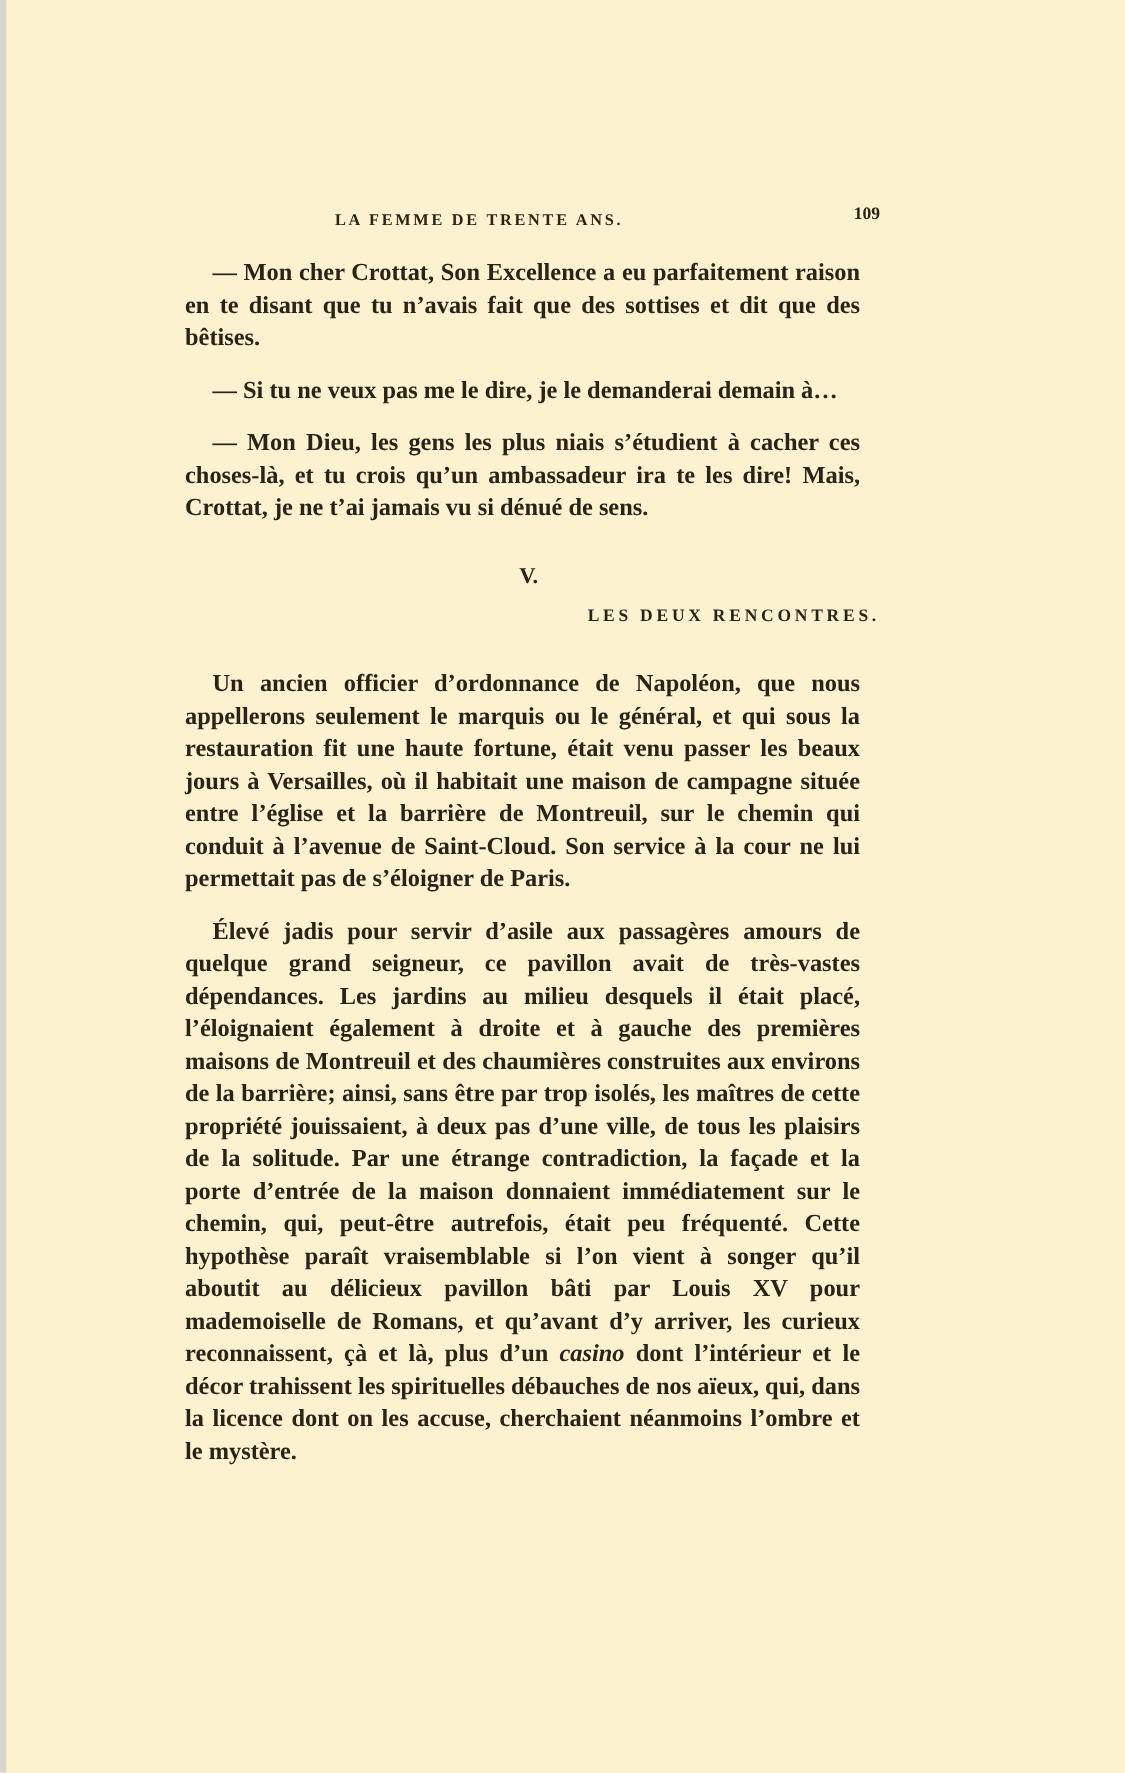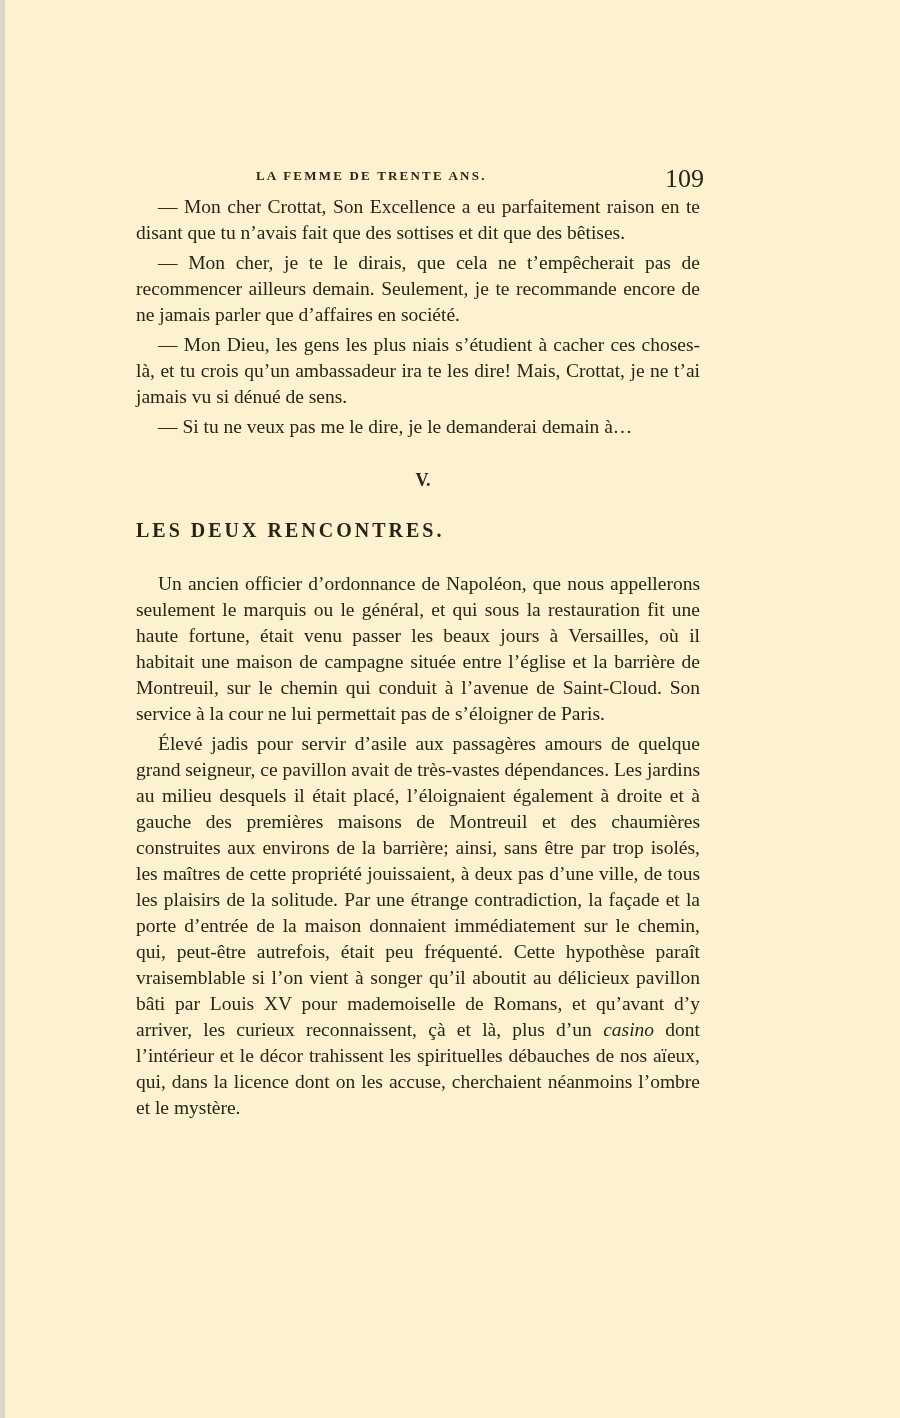--- a/index.html
+++ b/index.html
@@ -31,58 +31,59 @@
     }
     .running-head {
       position: relative;
       height: 26px;
       font-size: 15px;
       letter-spacing: 2px;
       font-weight: bold;
     }
     .running-head .title {
       position: absolute;
-      left: 124px;
+      left: 136px;
       top: 4px;
       font-size: 13px;
       letter-spacing: 2.2px;
     }
     .running-head .folio {
       position: absolute;
       right: 0;
       top: 0;
-      font-size: 26px;
-      font-weight: normal;
+      font-size: 14px;
+      font-weight: bold;
       letter-spacing: 0;
     }
     .text p {
-      margin: 4px;
+      margin: 16px;
       font-size: 19.5px;
       line-height: 26px;
       text-align: justify;
       text-indent: 22px;
+      font-weight: bold;
     }
     .text p.dialogue-block {
       text-indent: 22px;
     }
     .section-number {
       text-align: center;
       font-size: 18px;
       font-weight: bold;
       margin-top: 27px;
       height: 26px;
       line-height: 26px;
       padding-left: 10px;
     }
     .section-title {
-      text-align: left;
-      font-size: 20px;
+      text-align: right;
+      font-size: 14px;
       font-weight: bold;
       letter-spacing: 3px;
-      margin-top: 24px;
+      margin-top: 8px;
       height: 26px;
       line-height: 26px;
       padding-left: 4px;
     }
     .section-body {
       margin-top: 28px;
     }
     em.casino {
       font-style: italic;
     }
@@ -94,23 +95,22 @@
 
 <div class="page">
 
   <div class="running-head">
     <span class="title">LA FEMME DE TRENTE ANS.</span>
     <span class="folio">109</span>
   </div>
 
   <div class="text">
     <p class="dialogue-block">— Mon cher Crottat, Son Excellence a eu parfaitement raison en te disant que tu n’avais fait que des sottises et dit que des bêtises.</p>
-    <p class="dialogue-block">— Mon cher, je te le dirais, que cela ne t’empêcherait pas de recommencer ailleurs demain. Seulement, je te recommande encore de ne jamais parler que d’affaires en société.</p>
+    <p class="dialogue-block">— Si tu ne veux pas me le dire, je le demanderai demain à…</p>
     <p class="dialogue-block">— Mon Dieu, les gens les plus niais s’étudient à cacher ces choses-là, et tu crois qu’un ambassadeur ira te les dire! Mais, Crottat, je ne t’ai jamais vu si dénué de sens.</p>
-    <p class="dialogue-block">— Si tu ne veux pas me le dire, je le demanderai demain à…</p>
   </div>
 
   <div class="section-number">V.</div>
   <div class="section-title">LES DEUX RENCONTRES.</div>
 
   <div class="text section-body">
     <p>Un ancien officier d’ordonnance de Napoléon, que nous appellerons seulement le marquis ou le général, et qui sous la restauration fit une haute fortune, était venu passer les beaux jours à Versailles, où il habitait une maison de campagne située entre l’église et la barrière de Montreuil, sur le chemin qui conduit à l’avenue de Saint-Cloud. Son service à la cour ne lui permettait pas de s’éloigner de Paris.</p>
     <p><span>Élevé jadis pour servir d’asile aux passagères amours de quelque grand seigneur, ce pavillon avait de très-vastes dépendances. Les jardins au milieu desquels il était placé, l’éloignaient également à droite et à gauche des premières maisons de Montreuil et des chaumières construites aux environs de la barrière; ainsi, sans être par trop isolés, les maîtres de cette propriété jouissaient, à deux pas d’une ville, de tous les plaisirs de la solitude. Par une étrange contradiction, la façade et la porte d’entrée de la maison donnaient immédiatement sur le chemin, qui, peut-être autrefois, était peu fréquenté. Cette hypothèse paraît vraisemblable si l’on vient à songer qu’il aboutit au délicieux pavillon bâti par Louis XV pour mademoiselle de Romans, et qu’avant d’y arriver, les curieux reconnaissent, çà et là, plus d’un </span><em class="casino">casino</em><span> dont l’intérieur et le décor trahissent les spirituelles débauches de nos aïeux, qui, dans la licence dont on les accuse, cherchaient néanmoins l’ombre et le mystère.</span></p>
   </div>
 

